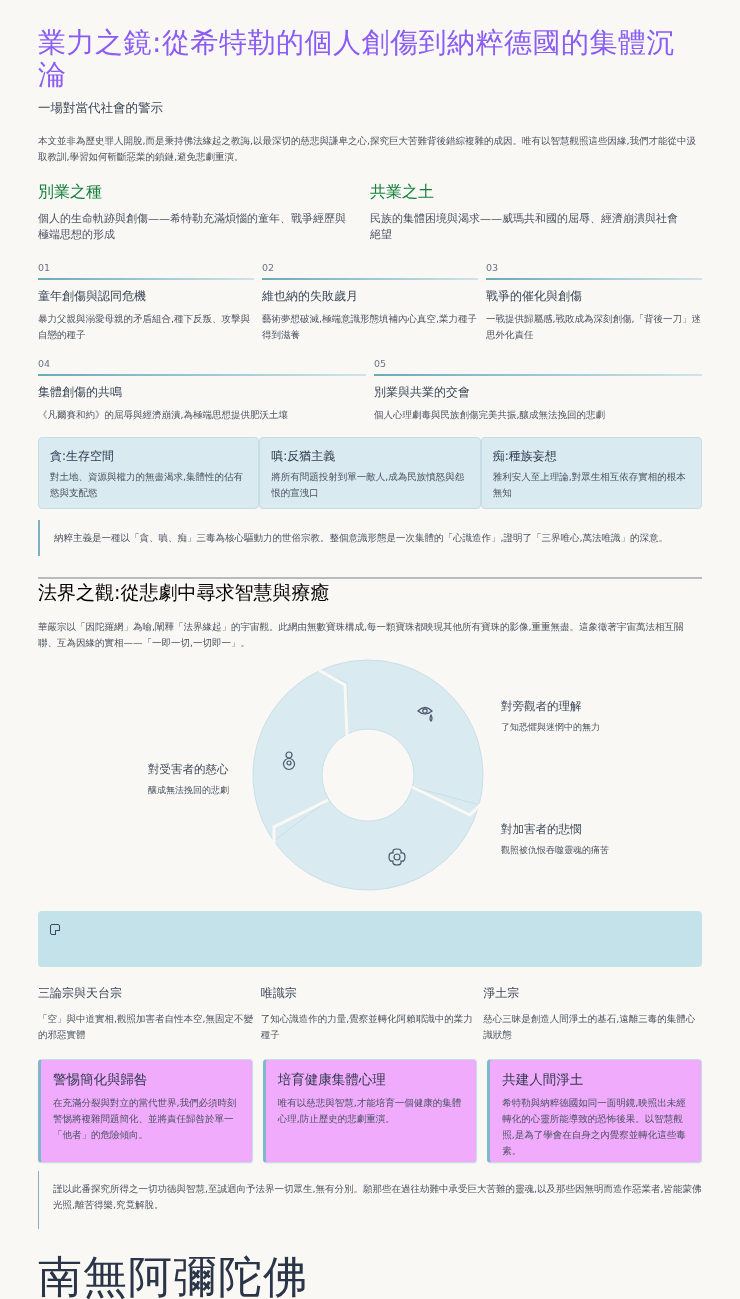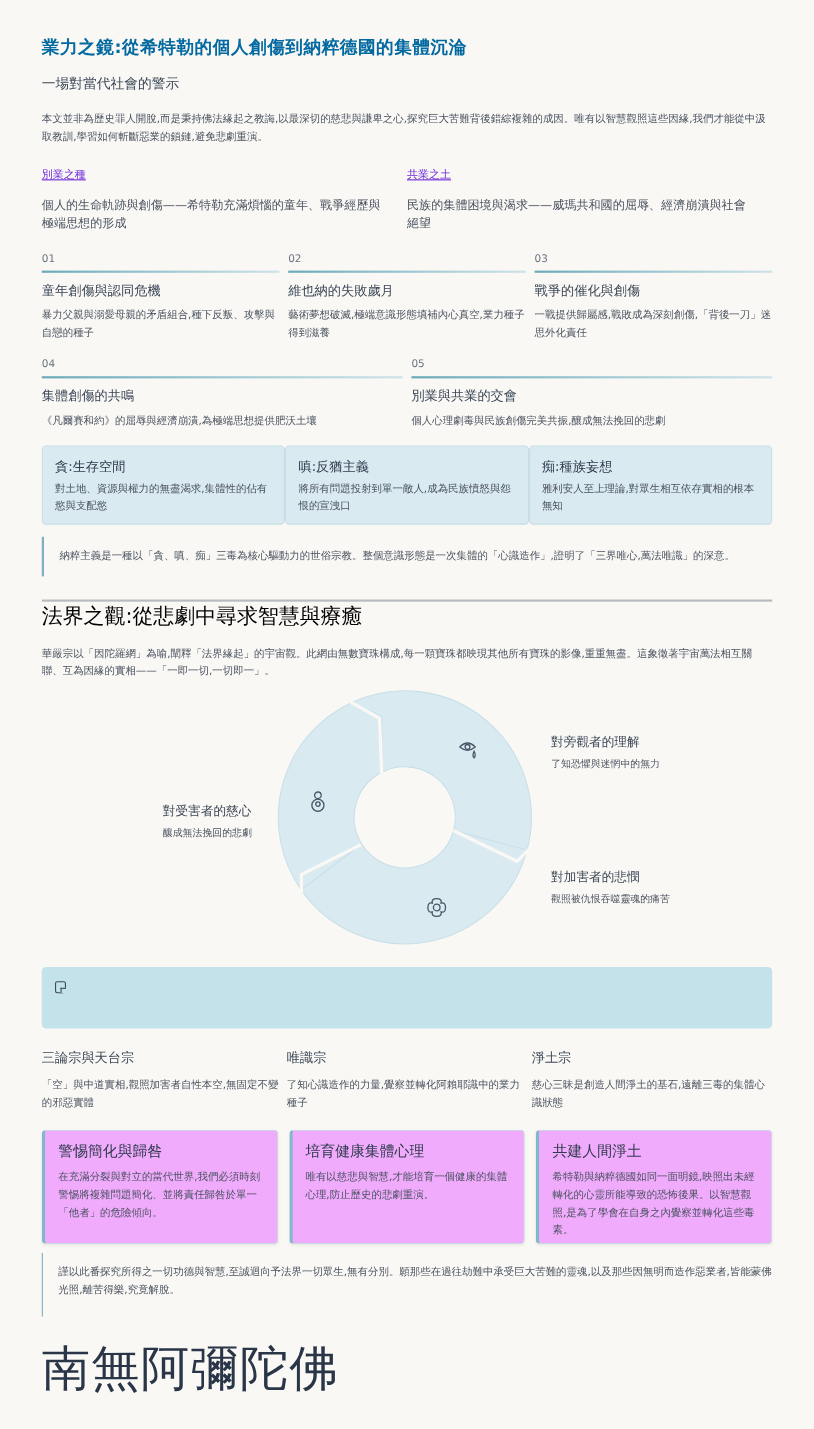--- a/index.html
+++ b/index.html
@@ -1,26 +1,26 @@
 <!DOCTYPE html>
 <html><head>
 <meta charset="utf-8">
 <style>
   * { box-sizing: border-box; margin: 0; padding: 0; }
   html, body { width: 740px; background: #f9f8f4; }
   body { font-family: "DejaVu Sans", "Liberation Sans", sans-serif; color: #2d3748; }
   .page { width: 740px; height: 1299px; padding: 0 38px; position: relative; overflow: hidden; }
 
-  .h1 { font-size: 16px; font-weight: 700; color: #0369a1; padding-top: 27px; line-height: 32px; letter-spacing: 0.5px; }
+  .h1 { font-size: 28px; font-weight: 400; color: #8b5cf6; padding-top: 27px; line-height: 32px; letter-spacing: 0.5px; }
   .subtitle { font-size: 12.5px; color: #3a4556; margin-top: 8px; line-height: 18px; }
   .intro { font-size: 9.5px; color: #4a5260; line-height: 16px; margin-top: 16px; }
 
   .two-col { display: flex; margin-top: 18px; }
   .two-col .col { width: 50%; padding-right: 20px; }
-  .col-title { font-size: 10px; color: #6d28d9; line-height: 18px; text-decoration: underline; }
+  .col-title { font-size: 16px; color: #15803d; line-height: 18px; }
   .col-text { font-size: 11px; color: #4a5260; line-height: 16px; margin-top: 10px; }
 
   .steps { display: flex; gap: 8px; margin-top: 18px; }
   .steps.row2 { margin-top: 14px; justify-content: center; }
   .step { flex: 1; }
   .step-num { font-size: 9.5px; color: #6b7280; line-height: 14px; }
   .step-line { height: 2px; margin-top: 3px; background: linear-gradient(90deg, #6aaabb, #cfe3e9); }
   .step-title { font-size: 12px; color: #3a4556; margin-top: 7px; line-height: 18px; }
   .step-text { font-size: 9.5px; color: #4a5260; line-height: 16px; margin-top: 6px; }
 

